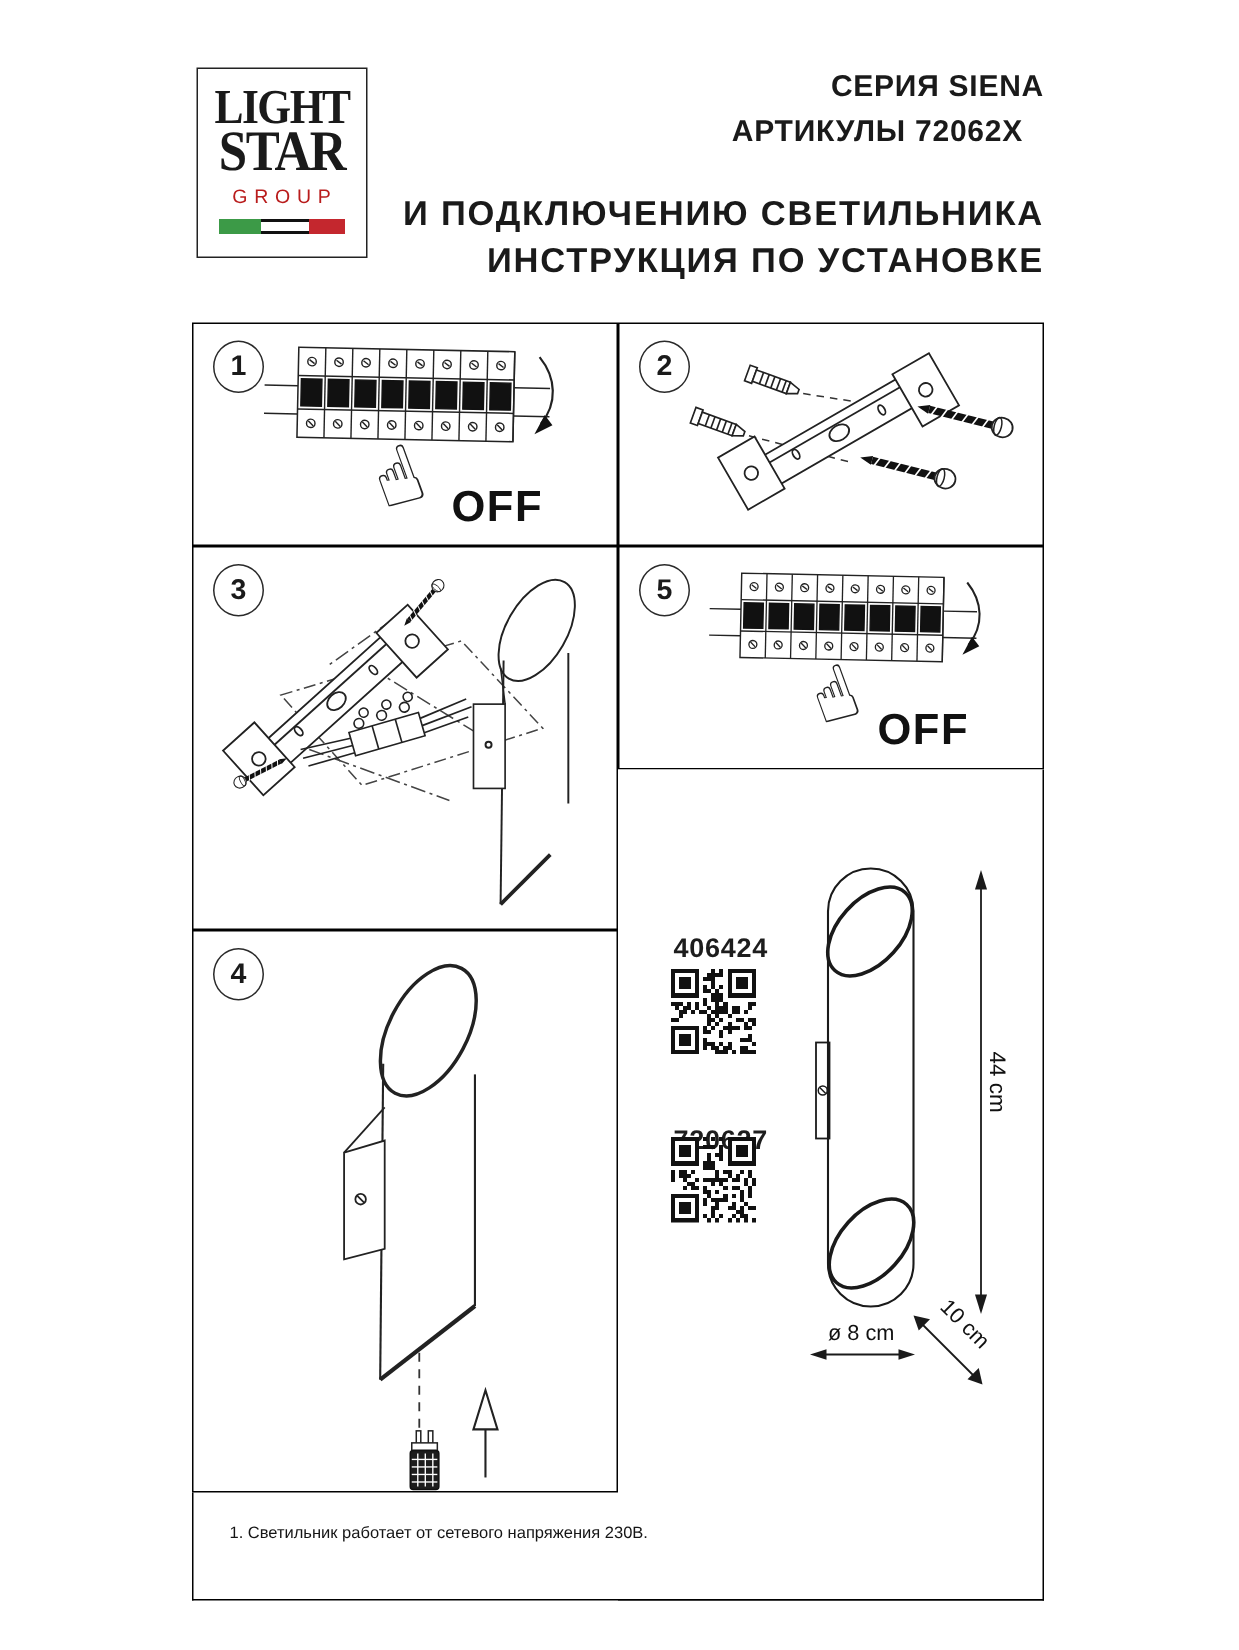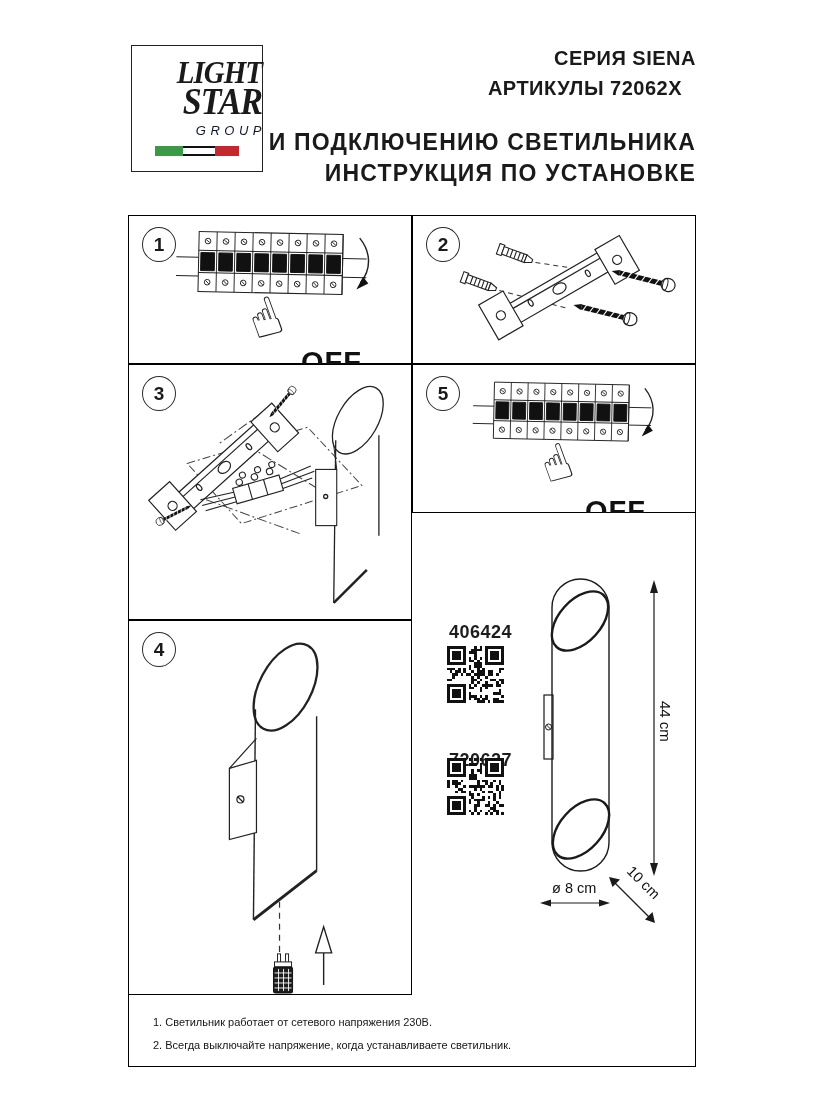--- a/index.html
+++ b/index.html
@@ -1,26 +1,26 @@
 <!DOCTYPE html>
 <html><head>
 <meta charset="utf-8">
 <style>
   html,body{margin:0;padding:0;background:#fff;}
   body{width:826px;height:1100px;font-family:"Liberation Sans",sans-serif;color:#1a1a1a;}
   .page{position:relative;width:826px;height:1100px;background:#fff;overflow:hidden;}
 
   
-  .logo-box{position:absolute;left:131px;top:45px;width:132px;height:127px;border:1.5px solid #222;
-    box-sizing:border-box;text-align:right;background:#fff;font-style:italic;}
+  .logo-box{position:absolute;left:131px;top:45px;width:114px;height:127px;border:1.5px solid #222;
+    box-sizing:border-box;text-align:center;background:#fff;}
   .logo-l1{font-family:"Liberation Serif",serif;font-weight:bold;font-size:29px;line-height:27px;
     letter-spacing:-1px;margin-top:13px;transform:scaleY(1.12);}
   .logo-l2{font-family:"Liberation Serif",serif;font-weight:bold;font-size:34px;line-height:31px;
     letter-spacing:-1px;transform:scaleY(1.12);}
-  .logo-l3{font-size:13px;letter-spacing:4.5px;margin-top:6px;margin-right:-4px;color:#0f172a;}
+  .logo-l3{font-size:13px;letter-spacing:4.5px;margin-top:6px;margin-right:-4px;color:#b91c1c;}
   .logo-flag{width:84px;height:10px;margin:8px auto 0;display:flex;}
   .flag-g{flex:0 0 33%;}
   .flag-w{flex:0 0 39%;background:#fff;border-top:2px solid #111;border-bottom:2px solid #111;box-sizing:border-box;}
   .flag-r{flex:1;}
 
   .h-series{position:absolute;right:130px;top:47px;font-size:20px;font-weight:bold;letter-spacing:.5px;text-align:right;}
   .h-articles{position:absolute;right:144px;top:77px;font-size:20px;font-weight:bold;letter-spacing:.5px;}
   .h-title{position:absolute;right:130px;top:127px;font-size:23px;font-weight:bold;
     letter-spacing:1.2px;text-align:right;line-height:31px;}
 
@@ -33,21 +33,21 @@
   #p4{left:128px;top:620px;width:284px;height:375px;}
   #region{left:412px;top:513px;width:284px;height:554px;border:none;
     border-right:1.5px solid #000;border-bottom:1.5px solid #000;background:#fff;box-sizing:border-box;position:absolute;}
   #notesbox{left:128px;top:995px;width:568px;height:72px;border:none;
     border-left:1.5px solid #000;border-bottom:1.5px solid #000;box-sizing:border-box;position:absolute;}
 
   .art{position:absolute;left:0;top:0;width:100%;height:100%;}
   .step-circle{position:absolute;left:13px;top:11px;width:32px;height:33px;border:1.6px solid #2a2a2a;
     border-radius:50%;display:flex;align-items:center;justify-content:center;
     font-size:19px;font-weight:600;background:#fff;z-index:2;}
-  .off-label{position:absolute;font-size:29px;font-weight:600;letter-spacing:1px;color:#111;margin-top:24px;}
+  .off-label{position:absolute;font-size:29px;font-weight:600;letter-spacing:1px;color:#111;}
 
   
   .qr-label{position:absolute;font-size:18px;font-weight:700;letter-spacing:.5px;color:#1d1d1d;}
   .qr{position:absolute;width:57px;height:57px;}
   .qr svg{width:100%;height:100%;display:block;}
   .fig{position:absolute;left:126px;top:60px;width:162px;height:372px;}
 
   .notes{position:absolute;left:153px;top:1011px;font-size:11px;line-height:23px;color:#151515;z-index:3;}
 </style>
 </head>
@@ -557,16 +557,15 @@
       </g>
       <text transform="translate(122,128) rotate(90)" font-size="15" fill="#111">44 cm</text>
       <text x="14" y="320" font-size="14.5" fill="#111">ø 8 cm</text>
       <text transform="translate(88,299) rotate(45)" font-size="14.5" fill="#111">10 cm</text>
     </svg>
   </div>
 
   <div id="notesbox"></div>
   <div class="notes">
     <div>1. Светильник работает от сетевого напряжения 230В.</div>
-    <div>2. Всегда выключайте напряжение, когда устанавливаете светильник.</div>
   </div>
 
 </div>
 
 </body></html>

